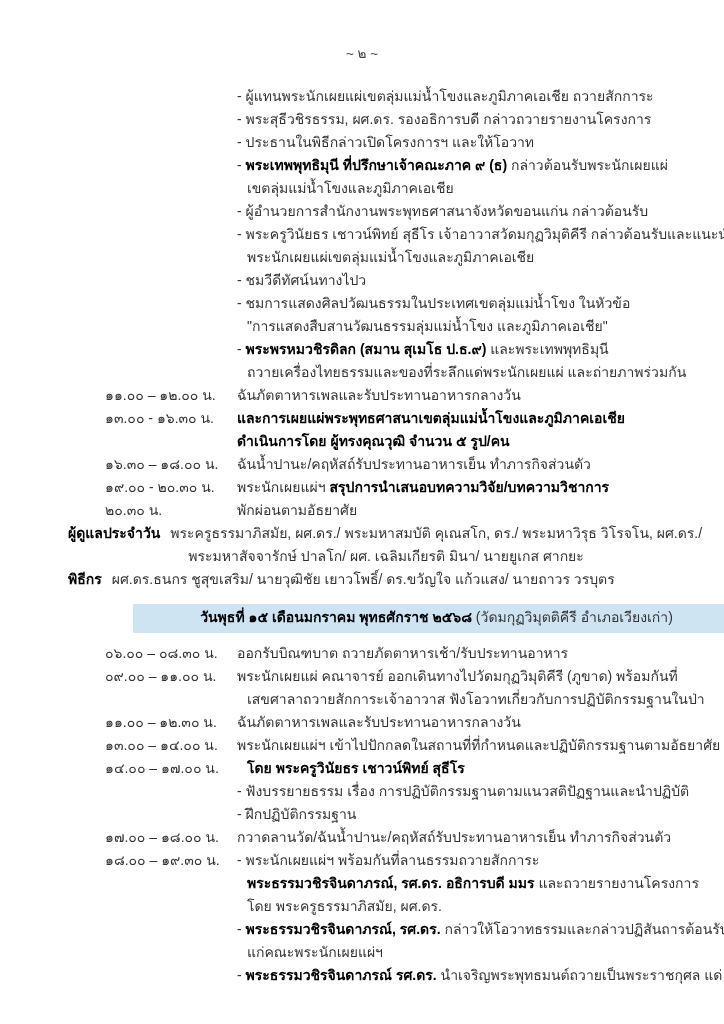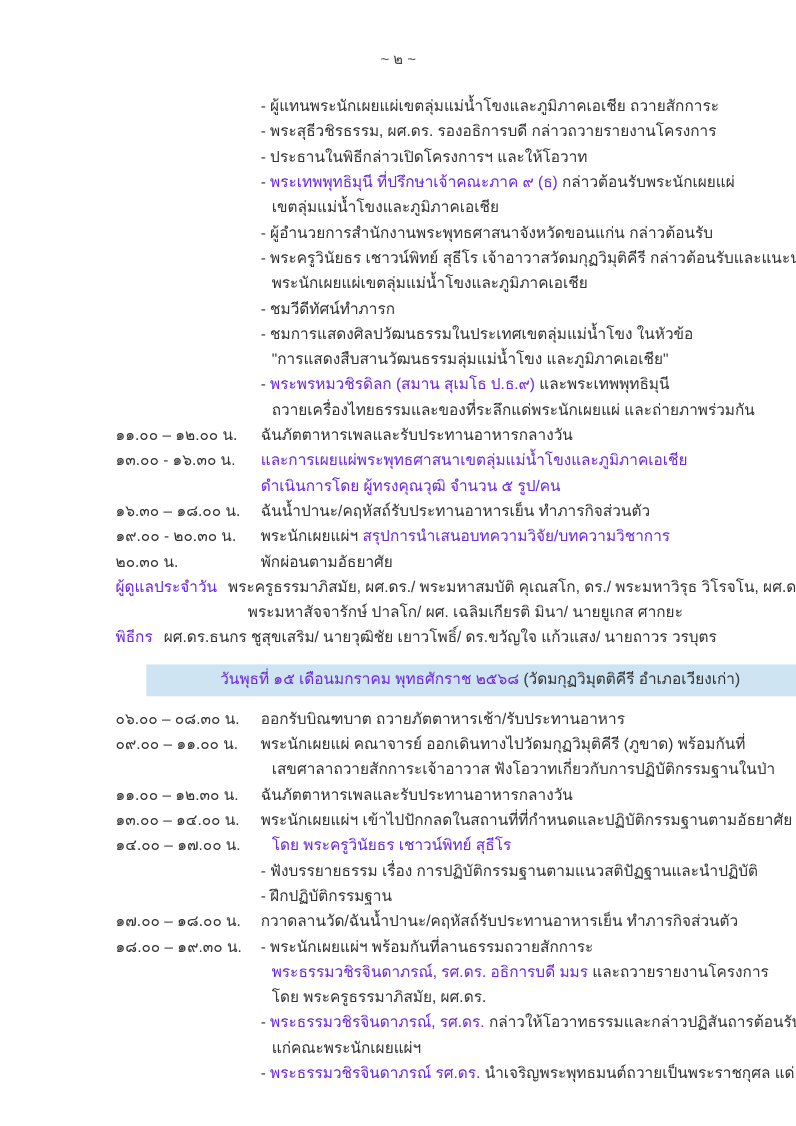--- a/index.html
+++ b/index.html
@@ -19,22 +19,22 @@
     text-align:center;
     font-size:13.5px;
     color:#444;
   }
   .schedule{margin-top:20px;}
   .row{display:flex;align-items:flex-start;padding-left:105px;}
   .time{flex:0 0 132px;width:132px;white-space:nowrap;}
   .content{flex:1 1 auto;padding-right:20px;}
   .line{white-space:nowrap;}
   .line.ind{padding-left:10px;}
-  .bold{font-weight:400;color:#6d28d9;}
-  .staff-row{display:flex;align-items:flex-start;padding-left:105px;}
+  .bold{font-weight:700;color:#000000;}
+  .staff-row{display:flex;align-items:flex-start;padding-left:68px;}
   .staff-label{flex:0 0 auto;margin-right:10px;white-space:nowrap;}
   .staff-names .line.ind2{padding-left:18px;}
   .banner{
     margin:13px 0 9px 133px;
     width:607px;
     background:#cfe4f2;
     text-align:center;
     padding:2px 0 4px 0;
   }
   .banner .normal{font-weight:400;}
@@ -51,21 +51,21 @@
         <div class="time"></div>
         <div class="content">
           <div class="line"><span>- ผู้แทนพระนักเผยแผ่เขตลุ่มแม่น้ำโขงและภูมิภาคเอเชีย ถวายสักการะ</span></div>
           <div class="line"><span>- พระสุธีวชิรธรรม, ผศ.ดร. รองอธิการบดี กล่าวถวายรายงานโครงการ</span></div>
           <div class="line"><span>- ประธานในพิธีกล่าวเปิดโครงการฯ และให้โอวาท</span></div>
           <div class="line"><span>- </span><span class="bold">พระเทพพุทธิมุนี ที่ปรึกษาเจ้าคณะภาค ๙ (ธ)</span><span> กล่าวต้อนรับพระนักเผยแผ่</span></div>
           <div class="line ind"><span>เขตลุ่มแม่น้ำโขงและภูมิภาคเอเชีย</span></div>
           <div class="line"><span>- ผู้อำนวยการสำนักงานพระพุทธศาสนาจังหวัดขอนแก่น กล่าวต้อนรับ</span></div>
           <div class="line"><span>- พระครูวินัยธร เชาวน์พิทย์ สุธีโร เจ้าอาวาสวัดมกุฏวิมุติคีรี กล่าวต้อนรับและแนะนำ</span></div>
           <div class="line ind"><span>พระนักเผยแผ่เขตลุ่มแม่น้ำโขงและภูมิภาคเอเชีย</span></div>
-          <div class="line"><span>- ชมวีดีทัศน์ทำภารก</span></div>
+          <div class="line"><span>- ชมวีดีทัศน์นทางไปว</span></div>
           <div class="line"><span>- ชมการแสดงศิลปวัฒนธรรมในประเทศเขตลุ่มแม่น้ำโขง ในหัวข้อ</span></div>
           <div class="line ind"><span>"การแสดงสืบสานวัฒนธรรมลุ่มแม่น้ำโขง และภูมิภาคเอเชีย"</span></div>
           <div class="line"><span>- </span><span class="bold">พระพรหมวชิรดิลก (สมาน สุเมโธ ป.ธ.๙)</span><span>  และพระเทพพุทธิมุนี</span></div>
           <div class="line ind"><span>ถวายเครื่องไทยธรรมและของที่ระลึกแด่พระนักเผยแผ่ และถ่ายภาพร่วมกัน</span></div>
         </div>
       </div>
       <div class="row">
         <div class="time">๑๑.๐๐ – ๑๒.๐๐ น.</div>
         <div class="content">
           <div class="line"><span>ฉันภัตตาหารเพลและรับประทานอาหารกลางวัน</span></div>

